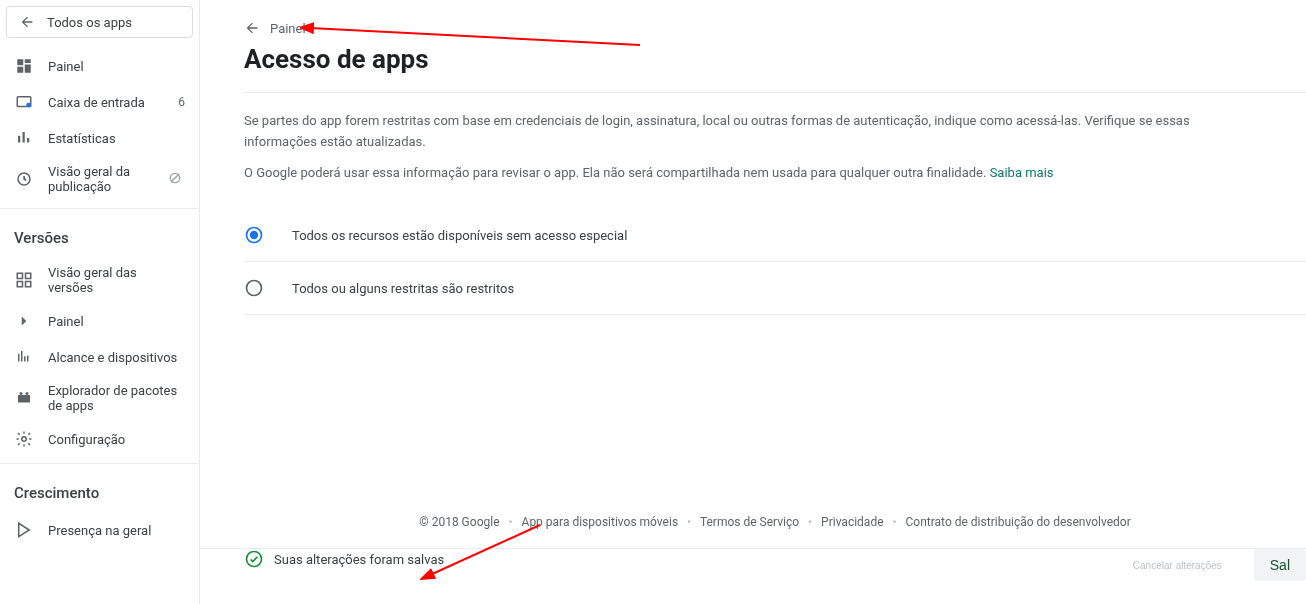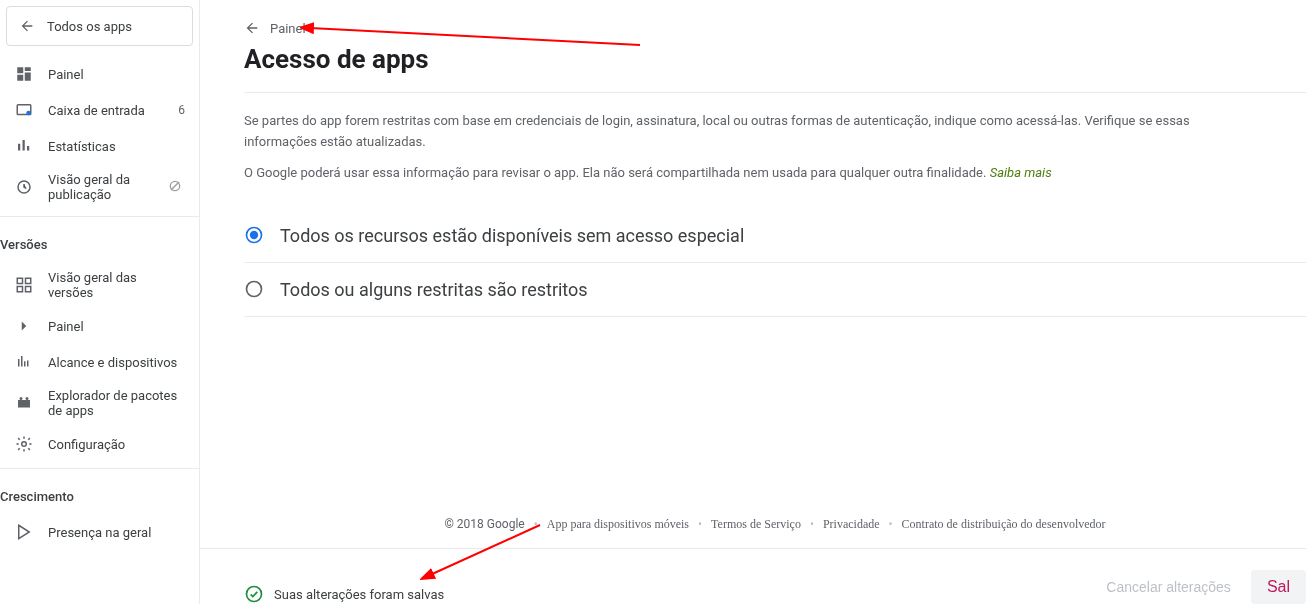--- a/index.html
+++ b/index.html
@@ -1,45 +1,45 @@
 <!DOCTYPE html>
 <html><head>
 <meta charset="utf-8">
 <style>
   * { box-sizing: border-box; margin: 0; padding: 0; }
   body { font-family: Roboto, Arial, sans-serif; color: #3c4043; background: #fff; width: 1306px; height: 604px; overflow: hidden; position: relative; }
   .sidebar { position: absolute; left: 0; top: 0; width: 200px; height: 604px; background: #fff; border-right: 1px solid #e8eaed; }
-  .all-apps { margin: 6px 6px 10px 6px; height: 40px; border: 1px solid #dadce0; border-radius: 4px; display: flex; align-items: center; padding: 0 12px; cursor: pointer; }
+  .all-apps { margin: 6px 6px 10px 6px; height: 32px; border: 1px solid #dadce0; border-radius: 4px; display: flex; align-items: center; padding: 0 12px; cursor: pointer; }
   .all-apps .arrow { margin-right: 12px; }
   .all-apps span.lab { font-size: 13px; color: #3c4043; }
   .sec-divider { height: 1px; background: #e8eaed; margin: 6px 0; }
   .nav-item { display: flex; align-items: center; padding: 8px 14px; font-size: 13px; color: #3c4043; cursor: pointer; min-height: 32px; }
   .nav-item .icon { width: 20px; height: 20px; margin-right: 14px; display:flex; align-items:center; justify-content:center; flex-shrink:0;}
   .nav-item .lab { flex: 1; }
   .nav-item .badge { font-size: 12px; color: #5f6368; margin-left: 4px;}
   .nav-item .right-ic { width: 18px; height: 18px; color: #5f6368; }
-  .section-title { font-size: 13px; color: #3c4043; font-weight: 500; padding: 14px 14px 10px 0; }
+  .section-title { font-size: 15px; color: #3c4043; font-weight: 500; padding: 14px 14px 10px 14px; }
   .main { position: absolute; left: 200px; top: 0; right: 0; bottom: 56px; padding: 20px 0 0 44px; }
   .breadcrumb { display: flex; align-items: center; font-size: 13px; color: #5f6368; margin-bottom: 8px; cursor: pointer; }
   .breadcrumb .arrow { margin-right: 10px; }
   h1.title { font-size: 26px; font-weight: 700; color: #202124; margin-bottom: 18px; }
   .hr { height: 1px; background: #e8eaed; margin-right: 0; }
   .intro { font-size: 13px; color: #5f6368; line-height: 1.6; margin: 18px 0 26px 0; max-width: 960px; }
-  .intro a { color: #4d7c0f; text-decoration: none; font-style: italic; }
-  .radio-row { display: flex; align-items: flex-start; padding: 16px 0; font-size: 18px; color: #3c4043; }
+  .intro a { color: #0f766e; text-decoration: none; }
+  .radio-row { display: flex; align-items: center; padding: 16px 0; font-size: 13px; color: #3c4043; gap: 12px; }
   .radio-row .rc { width: 20px; height: 20px; margin-right: 16px; display:flex; align-items:center; justify-content:center; }
   .footer-links { text-align: center; font-size: 12px; color: #5f6368; margin-top: 200px; }
   .footer-links span.sep { color: #bdc1c6; margin: 0 6px; }
-  .footer-links a { color: #5f6368; text-decoration: none; font-family: Liberation Serif, serif; }
-  .savebar { position: absolute; left: 200px; right: 0; bottom: 0; height: 56px; border-top: 1px solid #e8eaed; display: flex; align-items: flex-end; padding: 0 0 0 44px; background: #fff; }
+  .footer-links a { color: #5f6368; text-decoration: none; }
+  .savebar { position: absolute; left: 200px; right: 0; bottom: 0; height: 56px; border-top: 1px solid #e8eaed; display: flex; align-items: flex-start; padding: 0 0 0 44px; background: #fff; }
   .savebar .msg { display:flex; align-items:center; font-size: 13px; color: #3c4043; }
   .savebar .msg .chk { margin-right: 10px; }
   .savebar .actions { margin-left: auto; display: flex; align-items: center; }
-  .savebar .btn-text { font-size: 14px; color: #bdc1c6; background: none; border: none; padding: 8px 16px; cursor: default; }
-  .savebar .btn-primary { font-size: 16px; color: #be185d; background: #f1f3f4; border: none; padding: 8px 16px; border-radius: 4px; cursor: default; margin-left: 4px;}
+  .savebar .btn-text { font-size: 10px; color: #bdc1c6; background: none; border: none; padding: 8px 16px; cursor: default; }
+  .savebar .btn-primary { font-size: 14px; color: #14532d; background: #f1f3f4; border: none; padding: 8px 16px; border-radius: 4px; cursor: default; margin-left: 16px;}
   svg { display: block; }
   .arrow-red { position: absolute; pointer-events: none; }
 </style>
 </head>
 <body>
 
 <div class="sidebar">
   <div class="all-apps">
     <span class="arrow">
       <svg width="16" height="16" viewBox="0 0 24 24">

